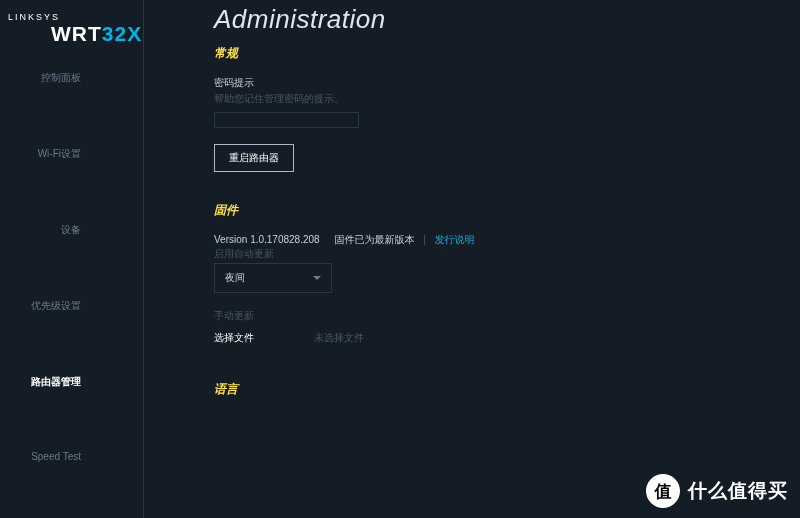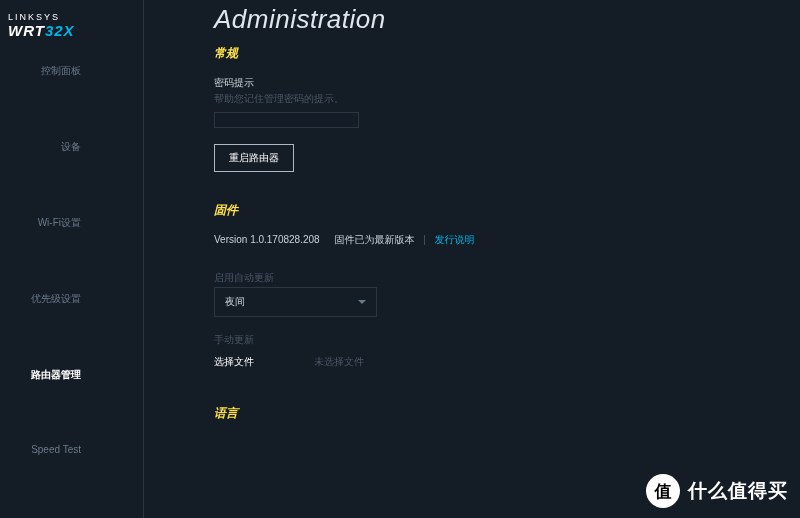--- a/index.html
+++ b/index.html
@@ -23,24 +23,24 @@
   padding: 4px 8px 18px 8px;
   text-align: left;
 }
 .logo-line1 {
   font-size: 9px;
   letter-spacing: 2px;
   color: #fff;
   font-weight: 300;
 }
 .logo-line2 {
-  font-size: 15px;
+  font-size: 21px;
   font-weight: 700;
   letter-spacing: 1px;
-  font-style: italic;
+  margin-left: 43px;
 }
 .logo-line2 .x { color: #00b4e6; }
 .nav { display: flex; flex-direction: column; }
 .nav-item {
   color: #6b7a8a;
   font-size: 10px;
   text-align: right;
   padding: 7px 14px;
   cursor: pointer;
 }
@@ -96,31 +96,31 @@
   font-size: 10px;
   padding: 6px 0;
   cursor: pointer;
   background: transparent;
 }
 .file-status { color: #4a5866; font-size: 10px; margin-left: 12px; }
 .section { margin-bottom: 30px; }
 .firmware-info {
   font-size: 10px;
   color: #c8d0d8;
-  margin-bottom: 24px;
+  margin-bottom: 0;
 }
 .firmware-info .sep { color: #4a5866; margin: 0 6px; }
 .firmware-info .link { color: #00b4e6; cursor: pointer; }
 .select {
   background: #141c26;
   border: 1px solid #2a3642;
   color: #c8d0d8;
   font-size: 10px;
   padding: 7px 10px;
-  width: 163px;
+  width: 118px;
   display: flex;
   justify-content: space-between;
   align-items: center;
   cursor: pointer;
 }
 .chevron {
   width: 0; height: 0;
   border-left: 4px solid transparent;
   border-right: 4px solid transparent;
   border-top: 4px solid #6b7a8a;
@@ -158,22 +158,22 @@
 <div class="container">
   <div class="sidebar">
     <div class="logo">
       <div class="logo-line1">LINKSYS</div>
       <div class="logo-line2">
         <span>WRT</span><span class="x">32X</span>
       </div>
     </div>
     <div class="nav">
       <div class="nav-item">控制面板</div>
+      <div class="nav-item">Wi-Fi设置</div>
       <div class="nav-item">设备</div>
-      <div class="nav-item">Wi-Fi设置</div>
       <div class="nav-item">优先级设置</div>
       <div class="nav-item active">路由器管理</div>
       <div class="nav-item">Speed Test</div>
       <div class="nav-item">高级设置</div>
     </div>
   </div>
 
   <div class="divider"></div>
 
   <div class="main">

